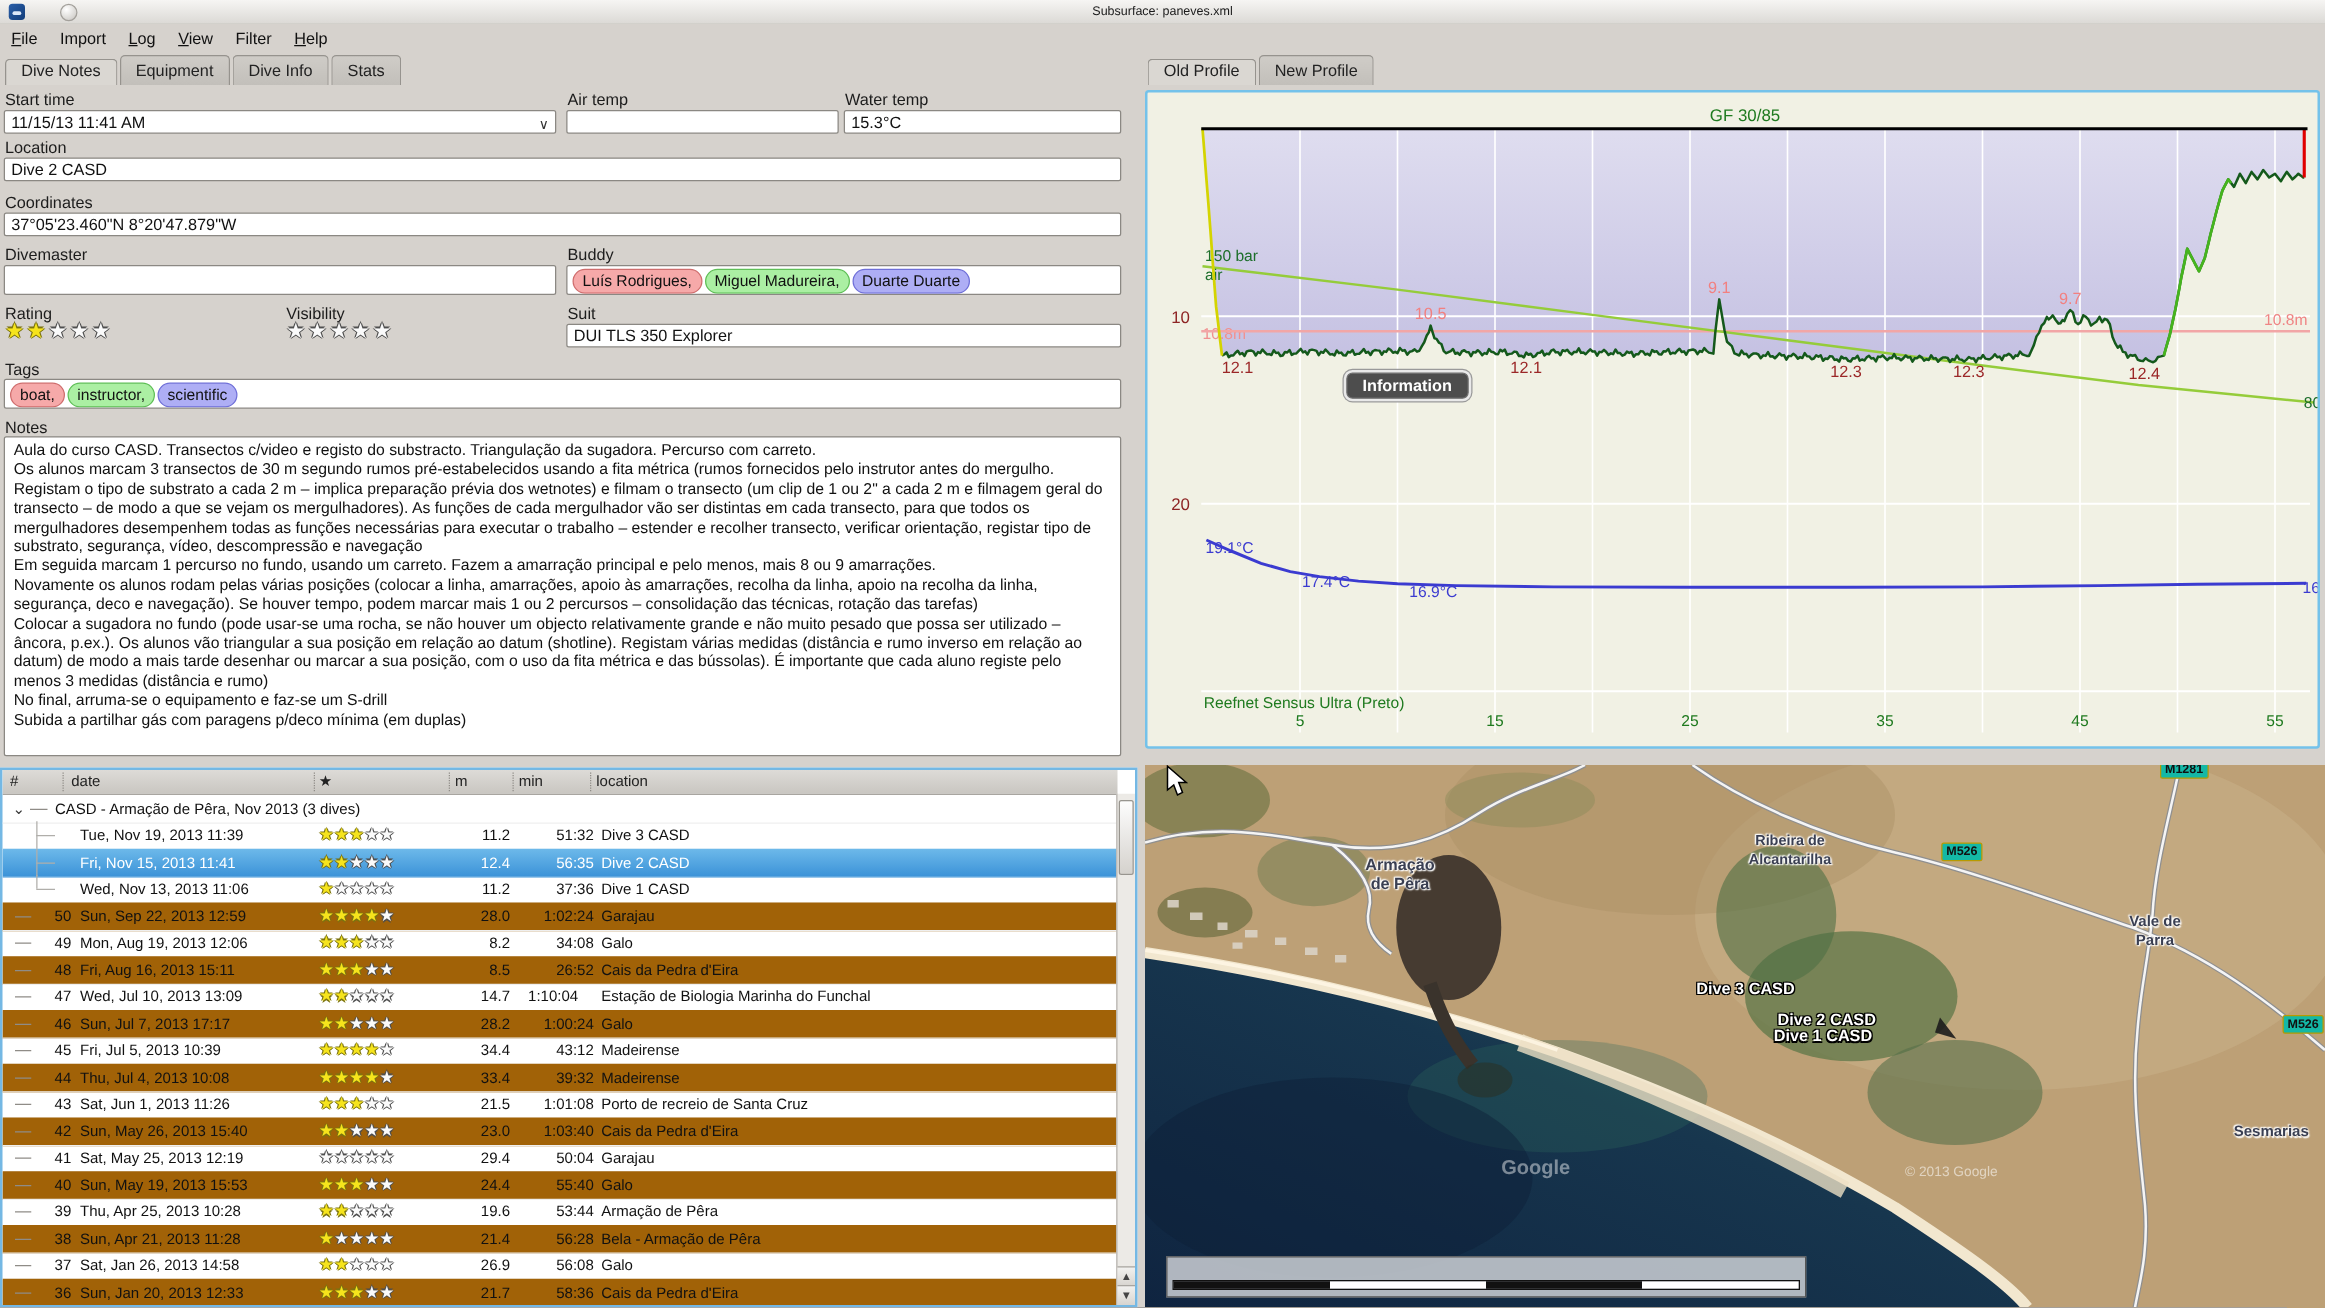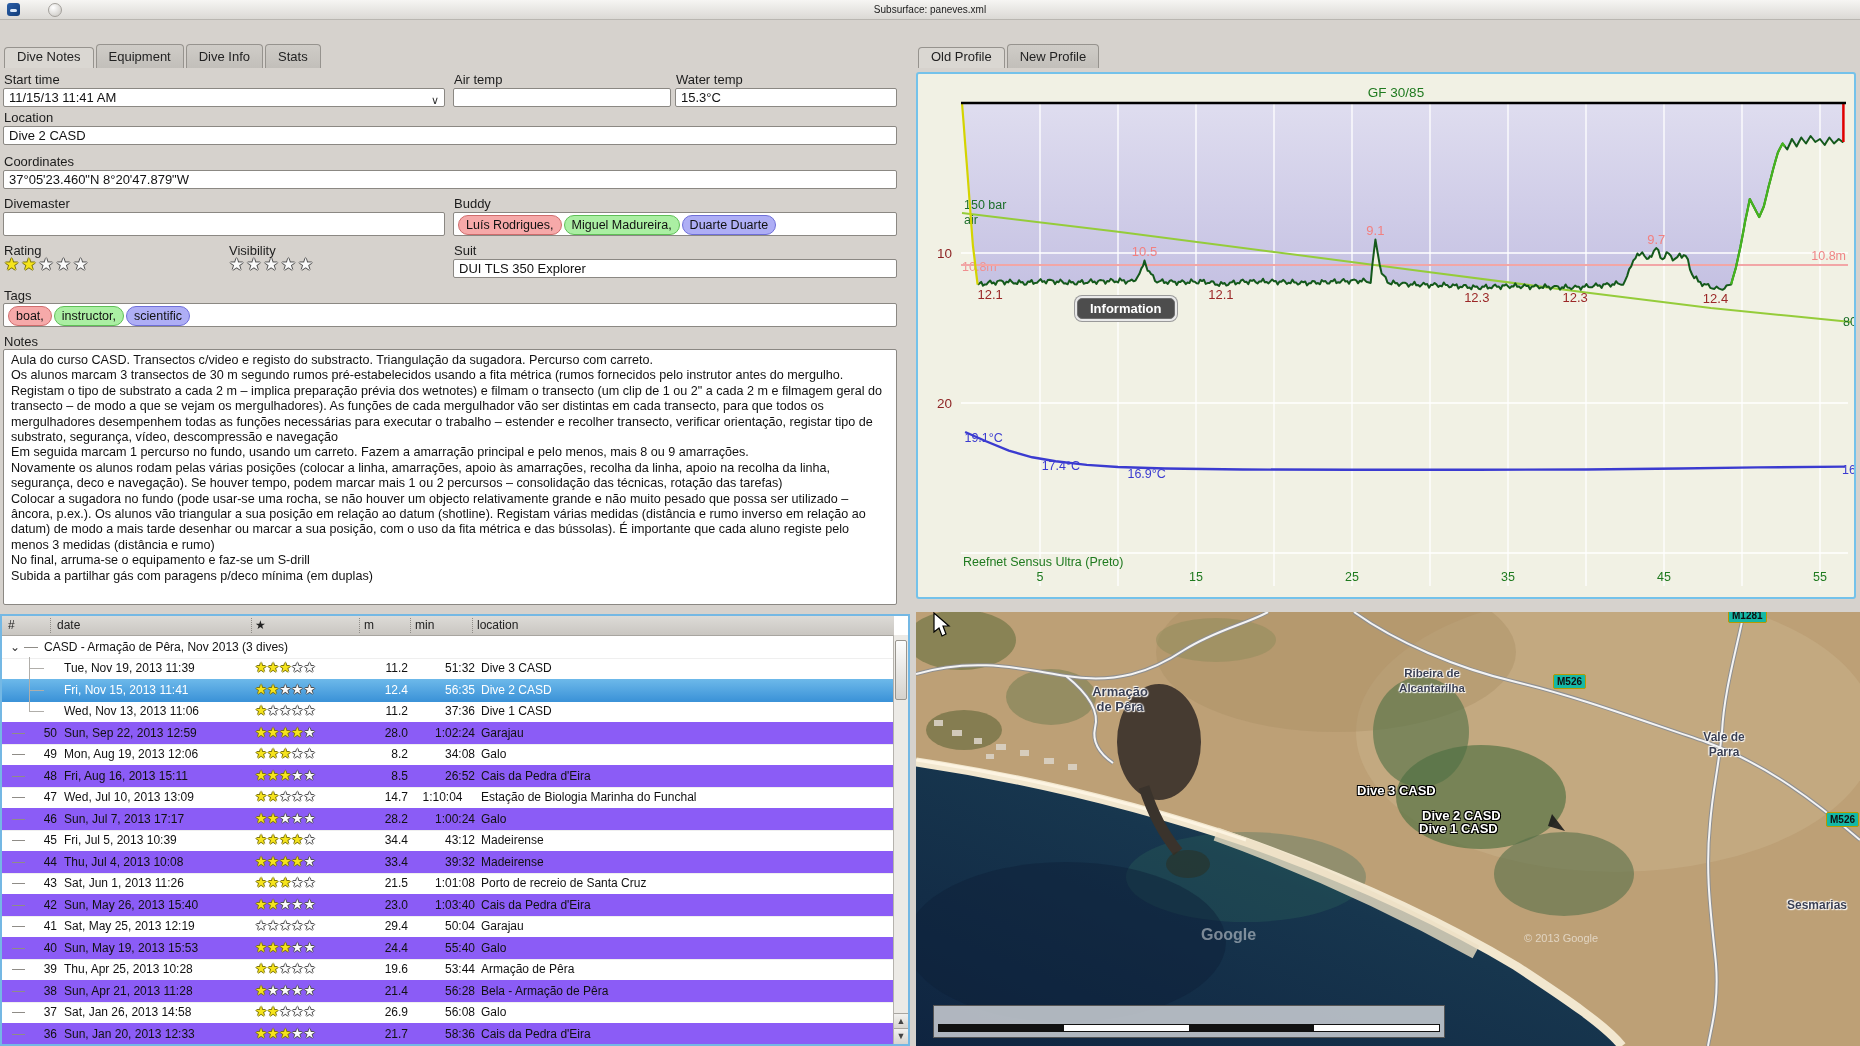--- a/index.html
+++ b/index.html
@@ -41,21 +41,21 @@
     font-size:12.6px;line-height:15.4px;padding:3px 7px;white-space:pre-wrap;box-sizing:border-box;overflow:hidden;}
   
   .divelist{position:absolute;left:0;top:614px;width:910px;height:432px;background:#fff;
     border:2px solid #74b8e4;box-sizing:border-box;overflow:hidden;}
   .dl-header{position:absolute;left:0;top:0;right:14px;height:19px;font-size:12px;color:#222;
     background:linear-gradient(#dddbd7,#c9c6c1);border-bottom:1px solid #a8a5a0;}
   .dl-hcell{position:absolute;top:2px;}
   .dl-hsep{position:absolute;top:2px;bottom:2px;border-left:1px dotted #8f8c87;}
   .dl-row{position:absolute;left:0;right:14px;height:22px;font-size:12px;line-height:22px;
     white-space:nowrap;border-bottom:1px solid #efefef;}
-  .dl-row.alt{background:#8b5cf6;}
+  .dl-row.alt{background:#a16207;}
   .dl-row.sel{background:linear-gradient(#6db9ea,#3c93d8);color:#fff;border-bottom:1px solid #3c93d8;}
   .dl-row .cell{position:absolute;top:0;}
   .dl-stars .st{font-size:13.5px;}
   .treeV{position:absolute;left:27px;top:0;height:100%;border-left:1px solid #b0aeaa;}
   .treeV.last{height:11px;}
   .treeH{position:absolute;left:27px;top:11px;width:15px;border-top:1px solid #b0aeaa;}
   .rowdash{position:absolute;left:10px;top:11px;width:13px;border-top:1px solid #8f8c87;}
   .dl-scroll{position:absolute;right:0;top:19px;bottom:0;width:14px;background:#eceae6;border-left:1px solid #b5b2ad;}
   .dl-thumb{position:absolute;left:1px;right:1px;top:5px;height:58px;background:linear-gradient(#fdfdfd,#d5d2cd);
     border:1px solid #98958f;border-radius:2px;}
@@ -91,20 +91,21 @@
 <body>
 
 <div id="app">
 
   <div class="titlebar">
     <span class="app-icon"></span>
     <span class="tb-btn"></span>
     <span>Subsurface: paneves.xml</span>
   </div>
 
+  <div class="menubar" id="menubar"><div class="menu-item"><u>F</u>ile</div><div class="menu-item">Import</div><div class="menu-item"><u>L</u>og</div><div class="menu-item"><u>V</u>iew</div><div class="menu-item">Filter</div><div class="menu-item"><u>H</u>elp</div></div>
 
   <div class="tabbar" style="left:4px;" id="leftTabs"><div class="tab active">Dive Notes</div><div class="tab">Equipment</div><div class="tab">Dive Info</div><div class="tab">Stats</div></div>
 
   <div>
     <div class="flabel" style="left:4px;top:72px;">Start time</div>
     <div class="input" style="left:3px;top:88px;width:442px;height:19px;">
       <span>11/15/13 11:41 AM</span>
       <span class="combo-arrow">∨</span>
     </div>
     <div class="flabel" style="left:454px;top:72px;">Air temp</div>

